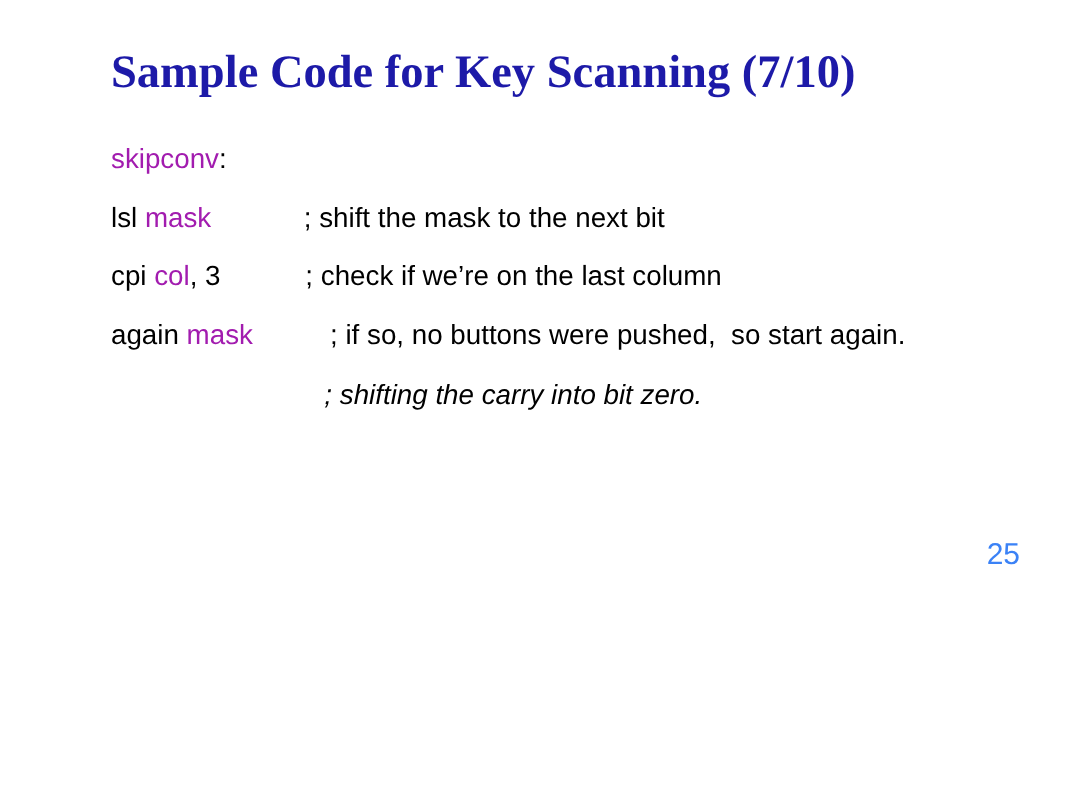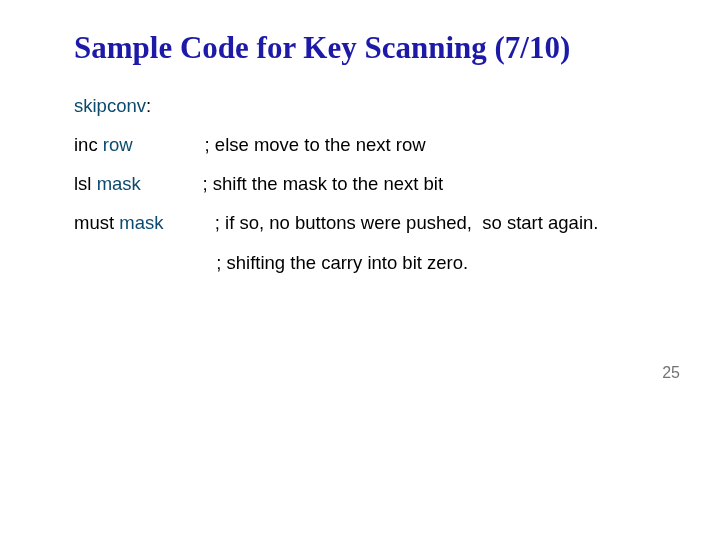--- a/index.html
+++ b/index.html
@@ -29,35 +29,35 @@
   .line {
     font-size: 18.5px;
     color: #000;
     margin: 0 0 16px 0;
     line-height: 1.25;
     white-space: nowrap;
   }
   .line.wrap {
     white-space: normal;
   }
-  .red { color: #0c4a6e; margin-top: 29px; }
+  .red { color: #a21caf; margin-top: 29px; }
   .pagenum {
     position: absolute;
     right: 40px;
     bottom: 14px;
-    font-size: 16px;
-    color: #737373;
+    font-size: 20px;
+    color: #3b82f6;
   }
 </style>
 </head>
 <body>
 
 <div class="slide">
   <h1 class="title">Sample Code for Key Scanning (7/10)</h1>
   <div id="lines">
       <p class="line"><span class="red">skipconv</span><span>:</span></p>
-      <p class="line"><span>inc </span><span class="red">row</span><span>&nbsp;&nbsp;&nbsp;&nbsp;&nbsp;&nbsp;&nbsp;&nbsp;&nbsp;&nbsp;&nbsp;&nbsp;&nbsp;&nbsp;; else move to the next row</span></p>
       <p class="line"><span>lsl </span><span class="red">mask</span><span>&nbsp;&nbsp;&nbsp;&nbsp;&nbsp;&nbsp;&nbsp;&nbsp;&nbsp;&nbsp;&nbsp;&nbsp;; shift the mask to the next bit</span></p>
-      <p class="line"><span>must </span><span class="red">mask</span><span>&nbsp;&nbsp;&nbsp;&nbsp;&nbsp;&nbsp;&nbsp;&nbsp;&nbsp;&nbsp;; if so, no buttons were pushed,&nbsp; so start again.</span></p>
-      <p class="line" style="margin-left: 60px;"><span>&nbsp;&nbsp;&nbsp;&nbsp;&nbsp;&nbsp;&nbsp;&nbsp;&nbsp;&nbsp;&nbsp;&nbsp;&nbsp;&nbsp;&nbsp;&nbsp;; shifting the carry into bit zero.</span></p>
+      <p class="line"><span>cpi </span><span class="red">col</span><span>, 3&nbsp;&nbsp;&nbsp;&nbsp;&nbsp;&nbsp;&nbsp;&nbsp;&nbsp;&nbsp;&nbsp;; check if we’re on the last column</span></p>
+      <p class="line"><span>again </span><span class="red">mask</span><span>&nbsp;&nbsp;&nbsp;&nbsp;&nbsp;&nbsp;&nbsp;&nbsp;&nbsp;&nbsp;; if so, no buttons were pushed,&nbsp; so start again.</span></p>
+      <p class="line" style="margin-left: 60px; font-style: italic;"><span>&nbsp;&nbsp;&nbsp;&nbsp;&nbsp;&nbsp;&nbsp;&nbsp;&nbsp;&nbsp;&nbsp;&nbsp;&nbsp;&nbsp;&nbsp;&nbsp;; shifting the carry into bit zero.</span></p>
     </div>
   <div class="pagenum">25</div>
 </div>
 
 </body></html>

